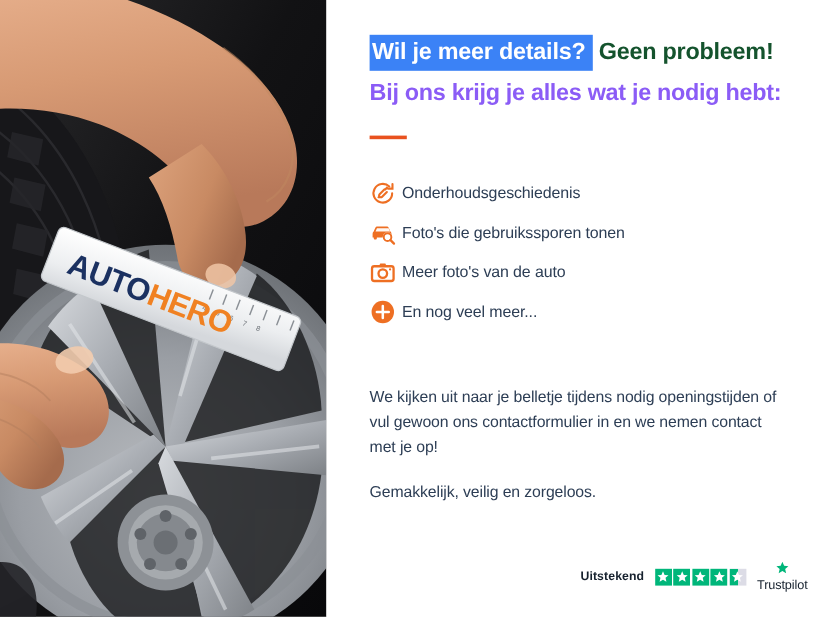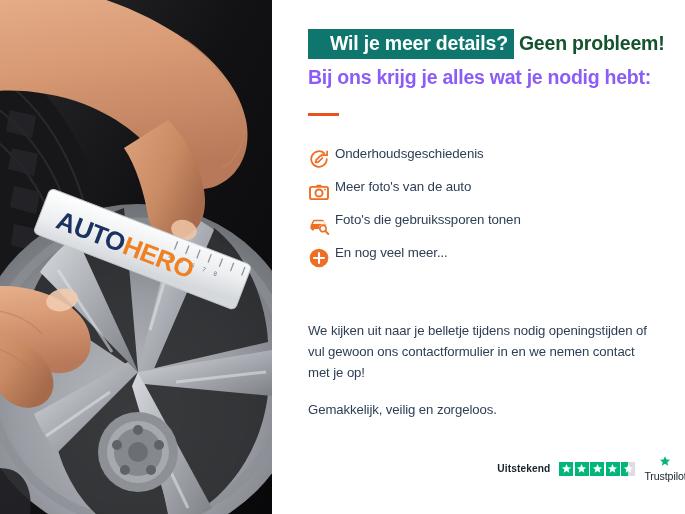--- a/index.html
+++ b/index.html
@@ -42,26 +42,26 @@
     background: #ffffff;
   }
 
   
   .headline { line-height: 1.28; }
 
   .headline-line { white-space: nowrap; }
 
   .headline-highlight {
     display: inline-block;
-    background: #0f766e;
+    background: #3b82f6;
     color: #ffffff;
     font-size: 19.5px;
     font-weight: bold;
     letter-spacing: -0.2px;
-    padding: 2px 6px 3px 22px;
+    padding: 2px 6px 3px 2px;
     vertical-align: baseline;
   }
 
   .headline-rest {
     color: #14532d;
     font-size: 19.5px;
     font-weight: bold;
     letter-spacing: -0.2px;
     margin-left: 5px;
   }
@@ -84,20 +84,21 @@
   }
 
   
   .feature-list {
     list-style: none;
     margin-top: 30px;
   }
 
   .feature-item {
     display: flex;
+    align-items: center;
     height: 30px;
     margin-bottom: 3px;
   }
 
   .feature-icon {
     flex: 0 0 27px;
     width: 27px;
     height: 26px;
     display: flex;
     align-items: center;
@@ -121,21 +122,21 @@
     letter-spacing: -0.1px;
     max-width: 345px;
   }
 
   .paragraph + .paragraph { margin-top: 17px; }
 
   
   .trustpilot {
     position: absolute;
     right: 14px;
-    bottom: 32px;
+    bottom: 20px;
     display: flex;
     align-items: center;
     gap: 9px;
   }
 
   .tp-rating-word {
     color: #16212e;
     font-size: 10.2px;
     font-weight: bold;
     letter-spacing: 0.1px;
@@ -348,41 +349,41 @@
             <path d="M13.1 8.3l2.6-2.6 1.4 1.4-2.6 2.6z" fill="#ee6f23" stroke="none"></path>
             <circle cx="8.4" cy="15.6" r="1.1" fill="#ee6f23" stroke="none"></circle>
           </svg>
         </span>
         <span class="feature-label">Onderhoudsgeschiedenis</span>
       </li>
 
 
       <li class="feature-item">
         <span class="feature-icon">
-          <svg width="22" height="22" viewBox="0 0 24 24">
-            <rect x="2.2" y="6.4" width="19.6" height="13.4" rx="2.1" fill="none" stroke="#ee6f23" stroke-width="2.1"></rect>
-            <path d="M8.4 6.4 9.7 4h4.6l1.3 2.4z" fill="#ee6f23"></path>
-            <circle cx="12" cy="13.1" r="3.9" fill="none" stroke="#ee6f23" stroke-width="2.1"></circle>
-            <circle cx="18.6" cy="9.3" r="1" fill="#ee6f23"></circle>
-          </svg>
-        </span>
-        <span class="feature-label">Meer foto's van de auto</span>
-      </li>
-
-      <li class="feature-item">
-        <span class="feature-icon">
           <svg width="23" height="23" viewBox="0 0 24 24">
             <path d="M2.6 13.4c0-.7.3-1.3.8-1.7l1.6-3.5c.3-.7 1-1.1 1.8-1.1h8c.8 0 1.5.4 1.8 1.1l1.6 3.5c.5.4.8 1 .8 1.7v2.3c0 .5-.4.9-.9.9h-.7v.6c0 .6-.5 1.1-1.1 1.1h-.5c-.6 0-1.1-.5-1.1-1.1v-.6H6.3v.6c0 .6-.5 1.1-1.1 1.1h-.5c-.6 0-1.1-.5-1.1-1.1v-.6H2.9c-.2 0-.3-.1-.3-.3z" fill="#ee6f23"></path>
             <path d="M6.4 8.6h10.2l1.2 2.8H5.2z" fill="#ffffff" opacity="0.95"></path>
             <circle cx="15.6" cy="16.3" r="4.2" fill="#ffffff"></circle>
             <circle cx="15.6" cy="16.3" r="3.3" fill="none" stroke="#ee6f23" stroke-width="1.7"></circle>
             <line x1="18.2" y1="18.9" x2="21.2" y2="21.9" stroke="#ee6f23" stroke-width="2" stroke-linecap="round"></line>
           </svg>
         </span>
         <span class="feature-label">Foto's die gebruikssporen tonen</span>
+      </li>
+
+      <li class="feature-item">
+        <span class="feature-icon">
+          <svg width="22" height="22" viewBox="0 0 24 24">
+            <rect x="2.2" y="6.4" width="19.6" height="13.4" rx="2.1" fill="none" stroke="#ee6f23" stroke-width="2.1"></rect>
+            <path d="M8.4 6.4 9.7 4h4.6l1.3 2.4z" fill="#ee6f23"></path>
+            <circle cx="12" cy="13.1" r="3.9" fill="none" stroke="#ee6f23" stroke-width="2.1"></circle>
+            <circle cx="18.6" cy="9.3" r="1" fill="#ee6f23"></circle>
+          </svg>
+        </span>
+        <span class="feature-label">Meer foto's van de auto</span>
       </li>
 
       <li class="feature-item">
         <span class="feature-icon">
           <svg width="22" height="22" viewBox="0 0 24 24">
             <circle cx="12" cy="12" r="10.2" fill="#ee6f23"></circle>
             <path d="M12 6.6v10.8M6.6 12h10.8" stroke="#ffffff" stroke-width="2.3" stroke-linecap="round"></path>
           </svg>
         </span>
         <span class="feature-label">En nog veel meer...</span>

